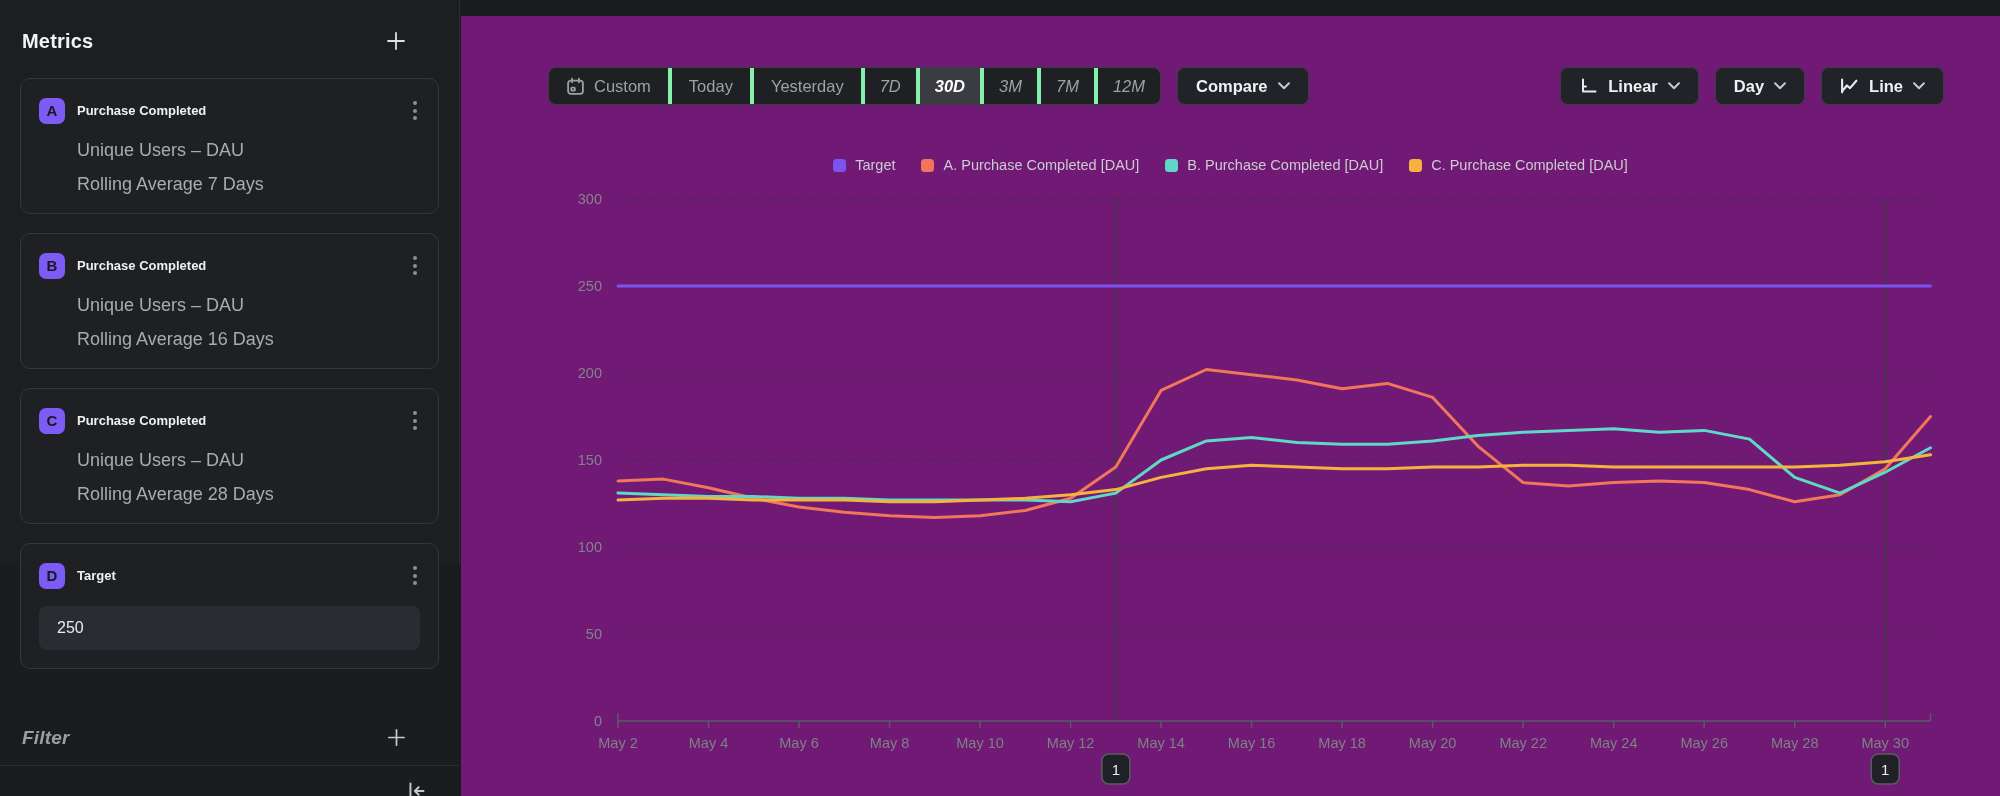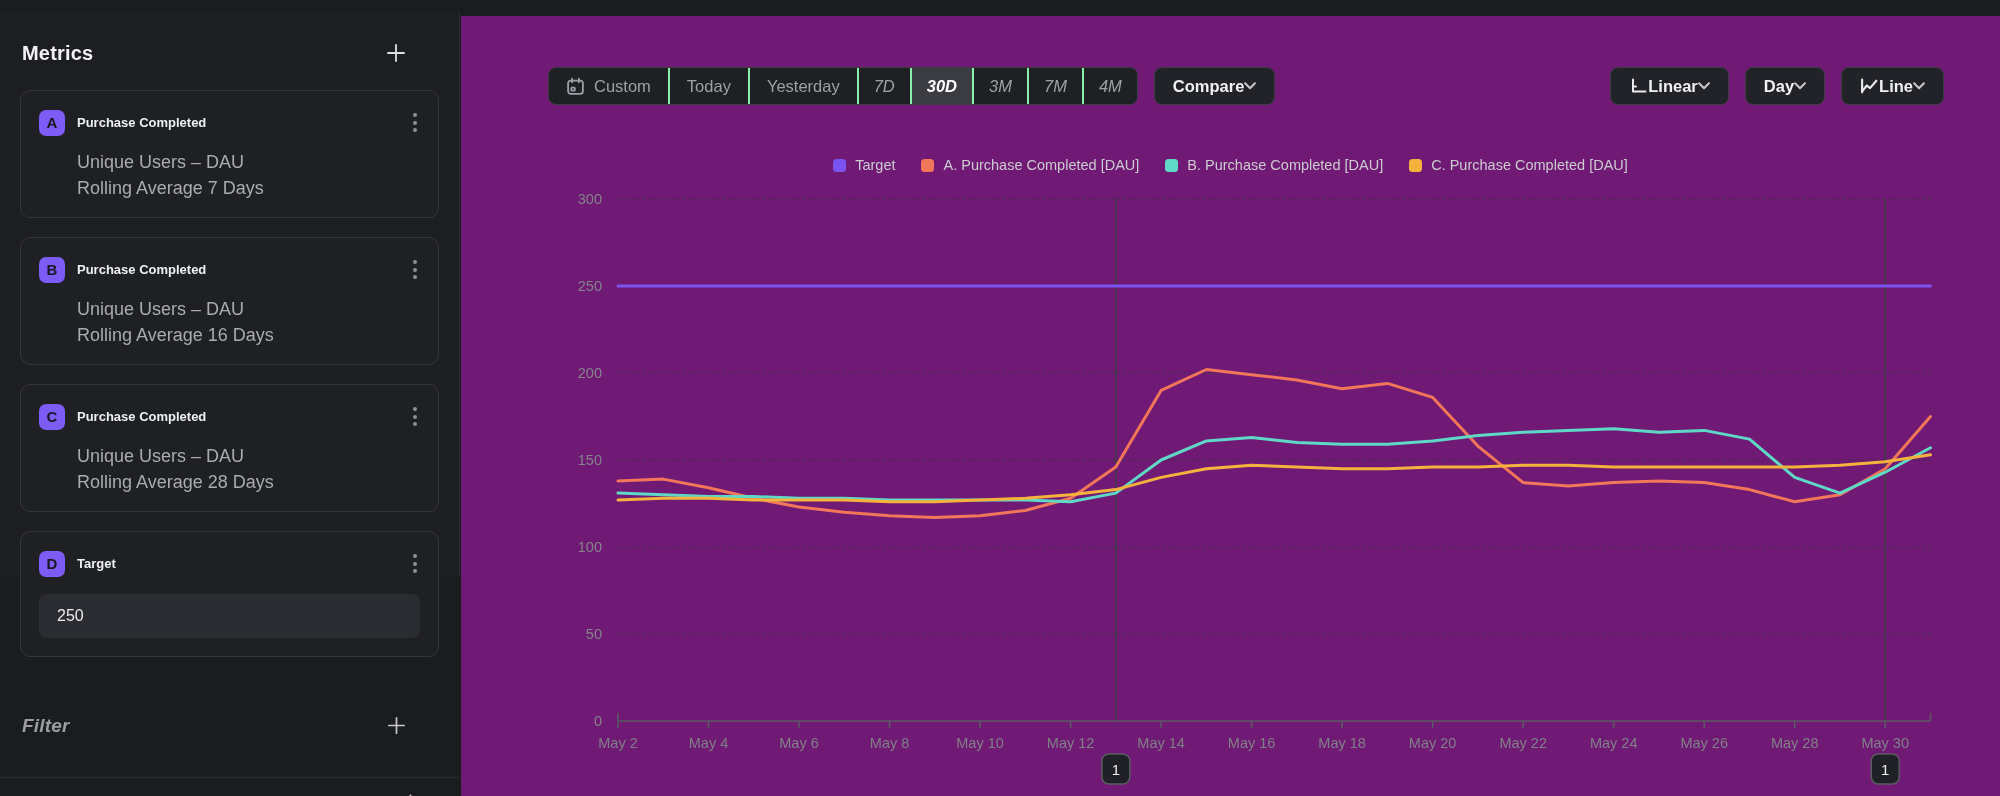--- a/index.html
+++ b/index.html
@@ -5,21 +5,21 @@
   * { margin:0; padding:0; box-sizing:border-box; }
   html,body { width:2000px; height:796px; overflow:hidden; }
   body {
     background:#1b1c20;
     font-family:"Liberation Sans", sans-serif;
     color:#e8e9ec;
     position:relative;
   }
   
   .sidebar {
-    position:absolute; left:0; top:12px; width:460px; height:564px;
+    position:absolute; left:0; top:0; width:460px; height:564px;
     background:#1d1e22; border-right:1px solid #2d2e34;
   }
   .side-header {
     display:flex; align-items:center; justify-content:space-between;
     margin:28px 50px 24px 22px;
   }
   .side-title { font-size:20px; font-weight:700; color:#f2f3f5; letter-spacing:.2px; }
   .side-title.dim { color:#9b9da3; font-size:19px;font-style:italic; }
   .icon-btn { background:none; border:none; cursor:pointer; display:flex; align-items:center; justify-content:center; padding:2px; color:#dfe0e4; }
   .icon-btn.dim { color:#c6c7cc; }
@@ -32,21 +32,21 @@
     width:26px; height:26px; border-radius:7px; background:#7d5cf5; color:#17181f;
     font-size:15px; font-weight:700; display:flex; align-items:center; justify-content:center;
     flex:0 0 26px;
   }
   .card-title { font-size:13px; font-weight:700; color:#eef0f2; margin-left:12px; flex:1; }
   .kebab { background:none; border:none; cursor:pointer; display:flex; flex-direction:column; gap:3.5px; padding:4px 3px; }
   .kebab i { width:4px; height:4px; border-radius:50%; background:#8e8f95; }
   .card-subs { margin-left:38px; }
   .card-sub { font-size:18px; color:#a9abb1; }
   .card-sub.measure { margin-top:16px; }
-  .card-sub.transform { margin-top:5px; }
+  .card-sub.transform { margin-top:13px; }
   .target-wrap { margin-top:17px; }
   .target-input {
     width:100%; height:44px; background:#2b2c31; border:none; border-radius:8px;
     color:#e9eaec; font-size:16px; padding:0 18px; font-family:"Liberation Sans", sans-serif;
     outline:none;
   }
   .sidebar-divider { position:absolute; left:0; right:0; top:765px; border-top:1px solid #2b2c31; }
   .collapse-btn { position:absolute; right:28px; top:777px; }
   
   .main { position:absolute; left:461px; top:16px; width:1539px; height:796px; background:#701a75; }
@@ -54,28 +54,28 @@
     position:absolute; left:87px; right:56px; top:51px; height:38px;
     display:flex; justify-content:space-between; align-items:center;
   }
   .toolbar-left, .toolbar-right { display:flex; align-items:center; gap:16px; }
   .seg-group {
     display:flex; align-items:stretch; height:38px;
     border:1px solid #3b3c43; border-radius:8px; overflow:hidden; background:#1f2024;
   }
   .seg {
     display:flex; align-items:center; gap:9px; padding:0 17px;
-    background:transparent; border:none; border-left:2px solid #86efac;
+    background:transparent; border:none; border-left:4px solid #86efac;
     color:#9da0a6; font-size:16.5px; cursor:pointer; font-family:"Liberation Sans", sans-serif;
   }
   .seg:first-child { border-left:none; }
   .seg.short { padding:0 15px;font-style:italic; }
   .seg.active { background:#3b3c42; color:#ffffff; font-weight:700; }
   .tb-btn {
-    display:inline-flex; align-items:center; height:38px; padding:0 18px;
+    display:inline-flex; align-items:center; gap:10px; height:38px; padding:0 18px;
     background:#222328; border:1px solid #3b3c43; border-radius:8px;
     color:#f0f1f4; font-size:16.5px; font-weight:700; cursor:pointer;
     font-family:"Liberation Sans", sans-serif;
   }
   .tb-btn .chev { color:#c9cacf; display:flex; }
   .tb-btn .b-icon { display:flex; color:#e9eaee; }
   
   .legend {
     position:absolute; top:141px; left:0; right:0; z-index:2;
     display:flex; justify-content:center; align-items:center; gap:26px;
@@ -212,21 +212,21 @@
                 <rect x="5" y="10" width="3.4" height="3" rx="0.8"></rect>
               </svg>
               <span>Custom</span>
             </button>
             <button class="seg">Today</button>
             <button class="seg">Yesterday</button>
             <button class="seg short">7D</button>
             <button class="seg short active">30D</button>
             <button class="seg short">3M</button>
             <button class="seg short">7M</button>
-            <button class="seg short">4M</button>
+            <button class="seg short">12M</button>
           </div>
         <button class="tb-btn">
           <span>Compare</span>
           <span class="chev">
               <svg width="12" height="8" viewBox="0 0 11 7" fill="none" stroke="currentColor" stroke-width="1.8" stroke-linecap="round" stroke-linejoin="round">
                 <path d="M1 1l4.5 4.5L10 1"></path>
               </svg>
             </span>
         </button>
       </div>

